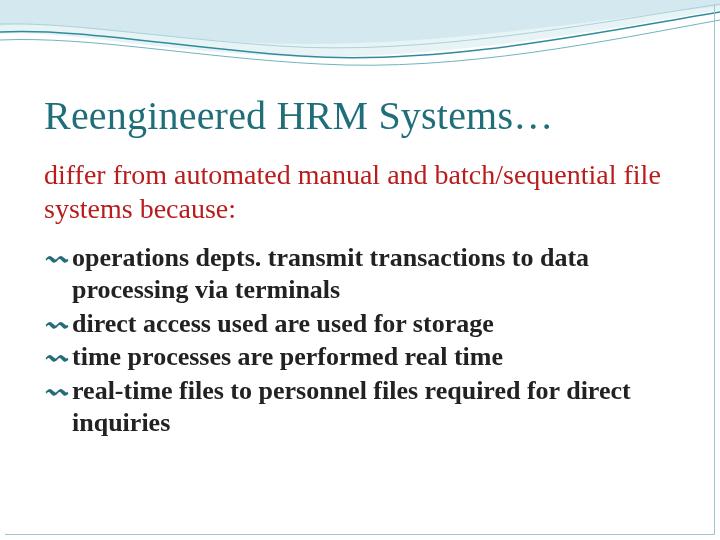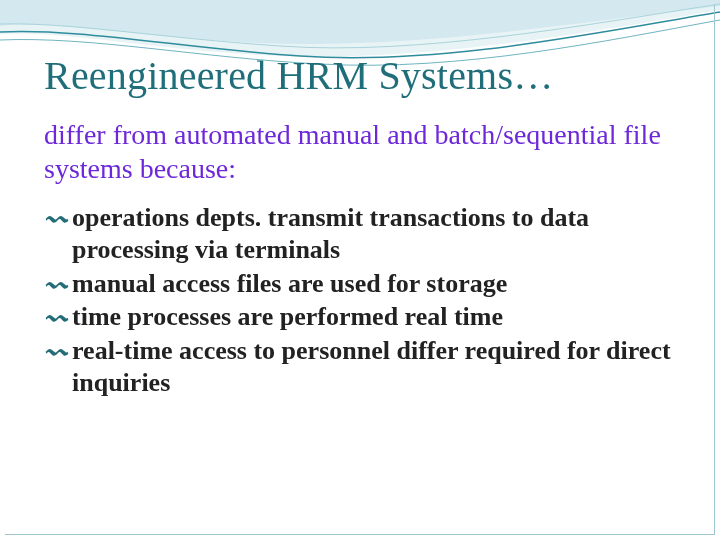--- a/index.html
+++ b/index.html
@@ -11,33 +11,33 @@
   }
   .swoosh {
     position: absolute;
     top: 0; left: 0; width: 720px; height: 120px;
     pointer-events: none;
   }
   .slide {
     position: relative;
     width: 720px;
     height: 540px;
-    padding: 54px 44px 30px 44px;
+    padding: 94px 44px 30px 44px;
   }
   .title {
     font-size: 40px;
     color: #1f6e7a;
     font-weight: 400;
     line-height: 1.1;
     margin-bottom: 20px;
     letter-spacing: 0.2px;
   }
   .subtitle {
     font-size: 28px;
-    color: #6d28d9;
+    color: #b91c1c;
     line-height: 1.22;
     margin-bottom: 16px;
     font-weight: 400;
   }
   .bullets {
     list-style: none;
     padding-left: 2px;
   }
   .bullets li {
     font-size: 26px;
@@ -89,24 +89,24 @@
 <div class="slide">
   <h1 class="title">Reengineered HRM Systems…</h1>
   <p class="subtitle">differ from automated manual and batch/sequential file systems because:</p>
   <ul class="bullets">
     <li>
       <span class="bullet-icon">〰</span>
       <span class="bullet-text">operations depts. transmit transactions to data processing via terminals</span>
     </li>
     <li>
       <span class="bullet-icon">〰</span>
-      <span class="bullet-text">manual access files are used for storage</span>
+      <span class="bullet-text">direct access used are used for storage</span>
     </li>
     <li>
       <span class="bullet-icon">〰</span>
       <span class="bullet-text">time processes are performed real time</span>
     </li>
     <li>
       <span class="bullet-icon">〰</span>
-      <span class="bullet-text">real-time access to personnel differ required for direct inquiries</span>
+      <span class="bullet-text">real-time files to personnel files required for direct inquiries</span>
     </li>
   </ul>
 </div>
 
 </body></html>

